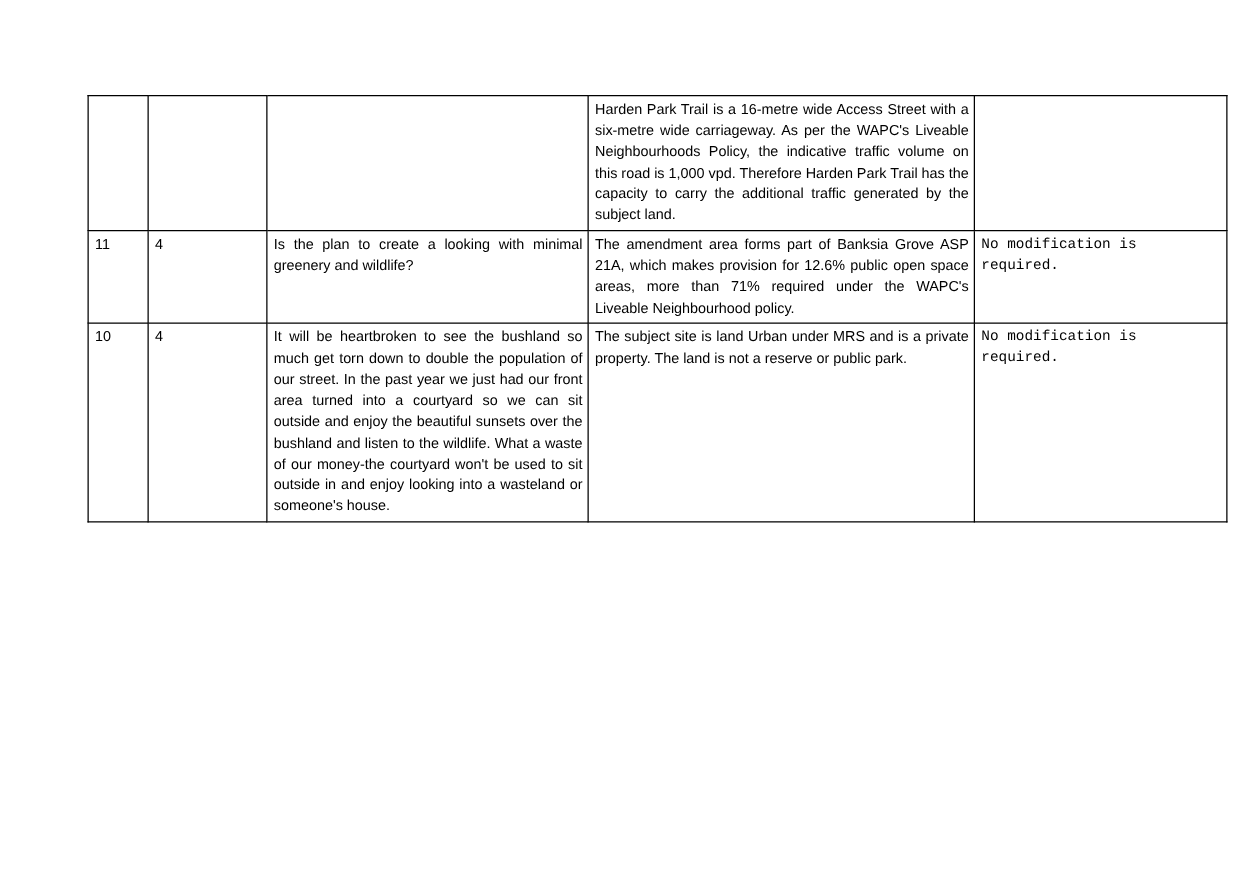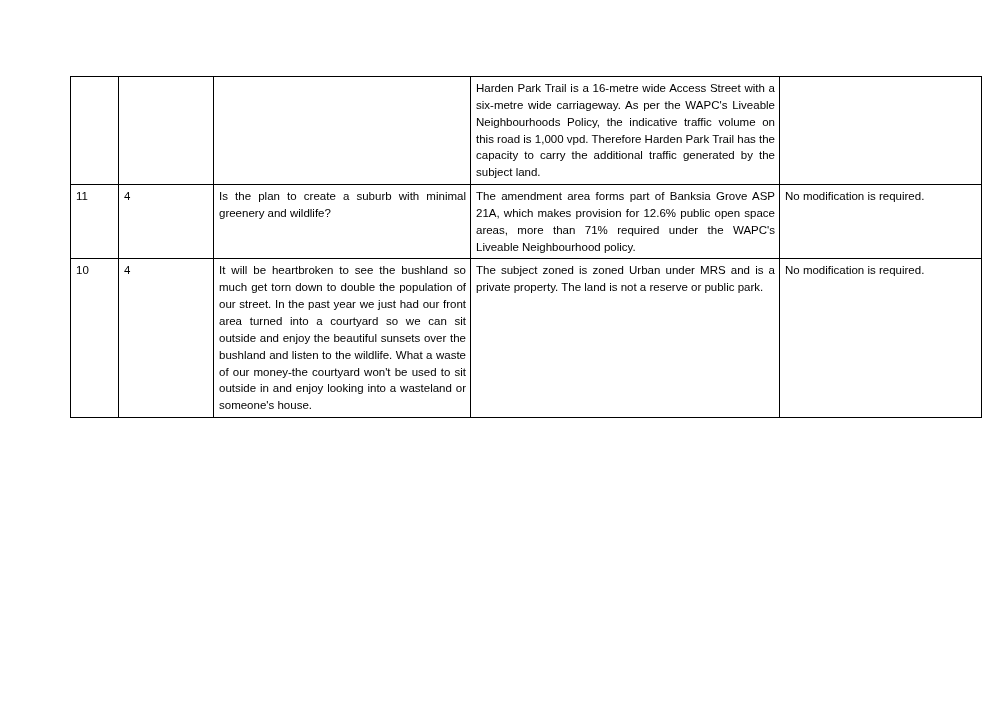--- a/index.html
+++ b/index.html
@@ -45,21 +45,21 @@
   td.col-ref {
     text-align: left;
   }
   td.col-last {
     text-align: left;
   }
   .w-num   { width: 38px; }
   .w-ref   { width: 85px; }
   .w-issue { width: 247px; }
   .w-resp  { width: 299px; }
-  .w-mod   { width: 192px; }
+  .w-mod   { width: 192px; font-family: Liberation Mono, monospace; }
   .cell-text {
     display: block;
     white-space: pre-wrap;
   }
 </style>
 </head>
 <body>
 
 <div class="page">
 
@@ -83,41 +83,41 @@
           </td>
       </tr>
       <tr>
         <td class="col-num w-num">
             <span class="cell-text">11</span>
           </td>
         <td class="col-ref w-ref">
             <span class="cell-text">4</span>
           </td>
         <td class="col-issue w-issue">
-            <span class="cell-text">Is the plan to create a suburb with minimal greenery and wildlife?</span>
+            <span class="cell-text">Is the plan to create a looking with minimal greenery and wildlife?</span>
           </td>
         <td class="col-resp w-resp">
             <span class="cell-text">The amendment area forms part of Banksia Grove ASP 21A, which makes provision for 12.6% public open space areas, more than 71% required under the WAPC's Liveable Neighbourhood policy.</span>
           </td>
         <td class="col-last w-mod">
             <span class="cell-text">No modification is required.</span>
           </td>
       </tr>
       <tr>
         <td class="col-num w-num">
             <span class="cell-text">10</span>
           </td>
         <td class="col-ref w-ref">
             <span class="cell-text">4</span>
           </td>
         <td class="col-issue w-issue">
             <span class="cell-text">It will be heartbroken to see the bushland so much get torn down to double the population of our street. In the past year we just had our front area turned into a courtyard so we can sit outside and enjoy the beautiful sunsets over the bushland and listen to the wildlife. What a waste of our money-the courtyard won't be used to sit outside in and enjoy looking into a wasteland or someone's house.</span>
           </td>
         <td class="col-resp w-resp">
-            <span class="cell-text">The subject zoned is zoned Urban under MRS and is a private property. The land is not a reserve or public park.</span>
+            <span class="cell-text">The subject site is land Urban under MRS and is a private property. The land is not a reserve or public park.</span>
           </td>
         <td class="col-last w-mod">
             <span class="cell-text">No modification is required.</span>
           </td>
       </tr>
     </tbody>
   </table>
 
 </div>
 

